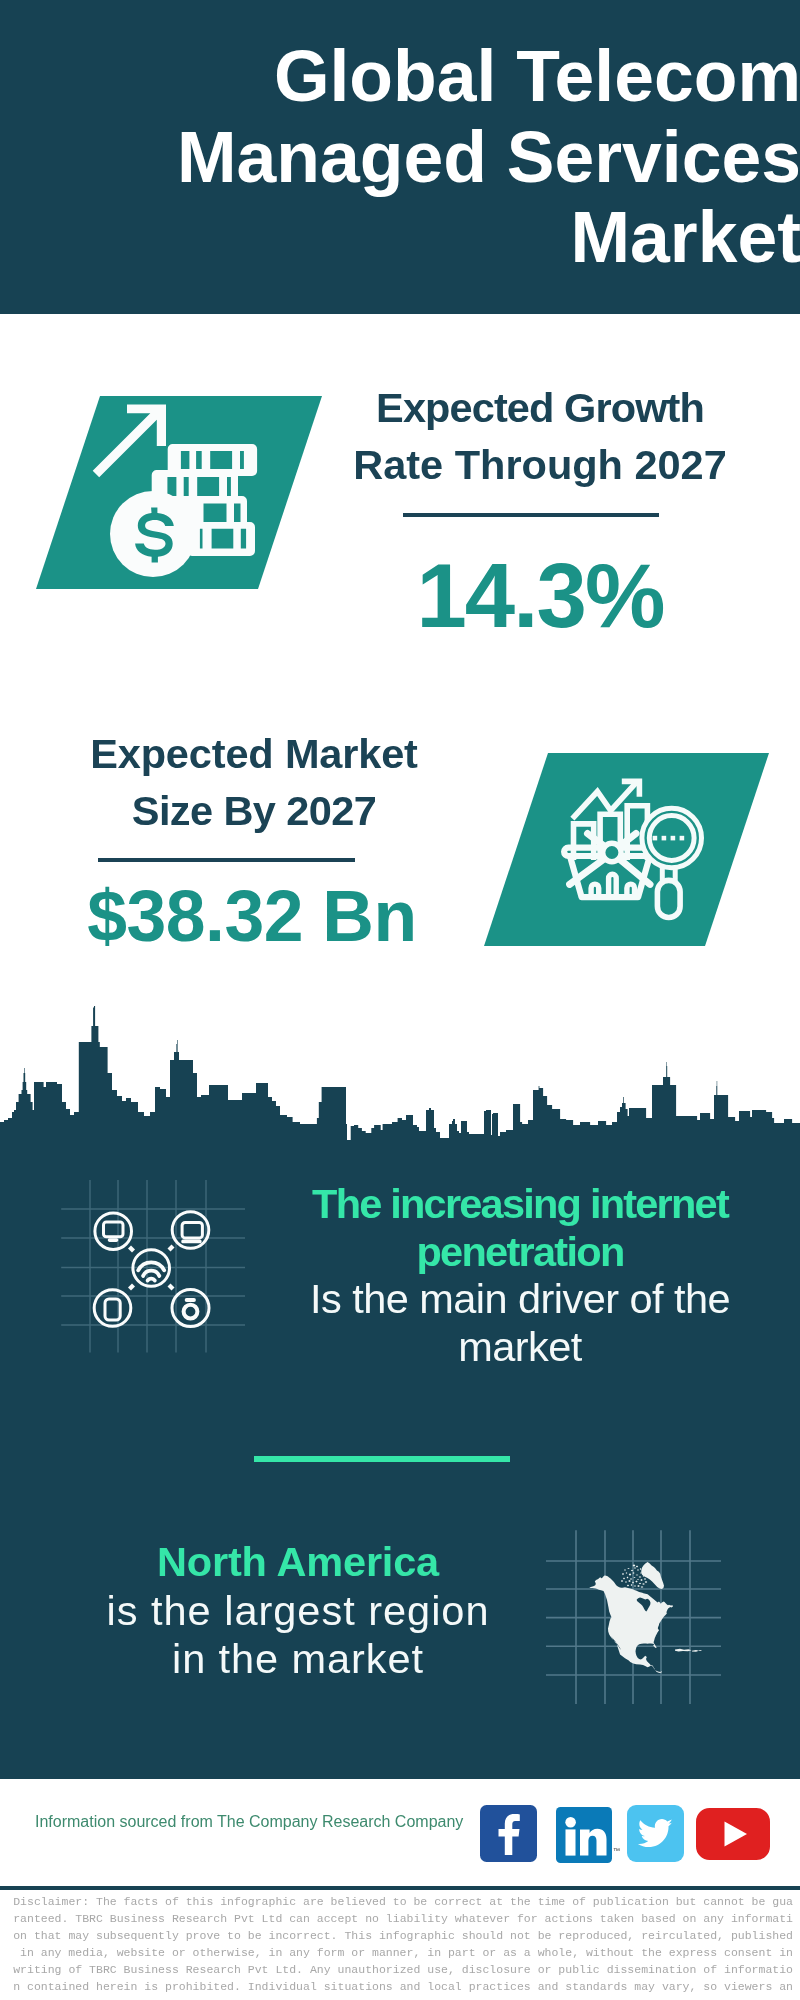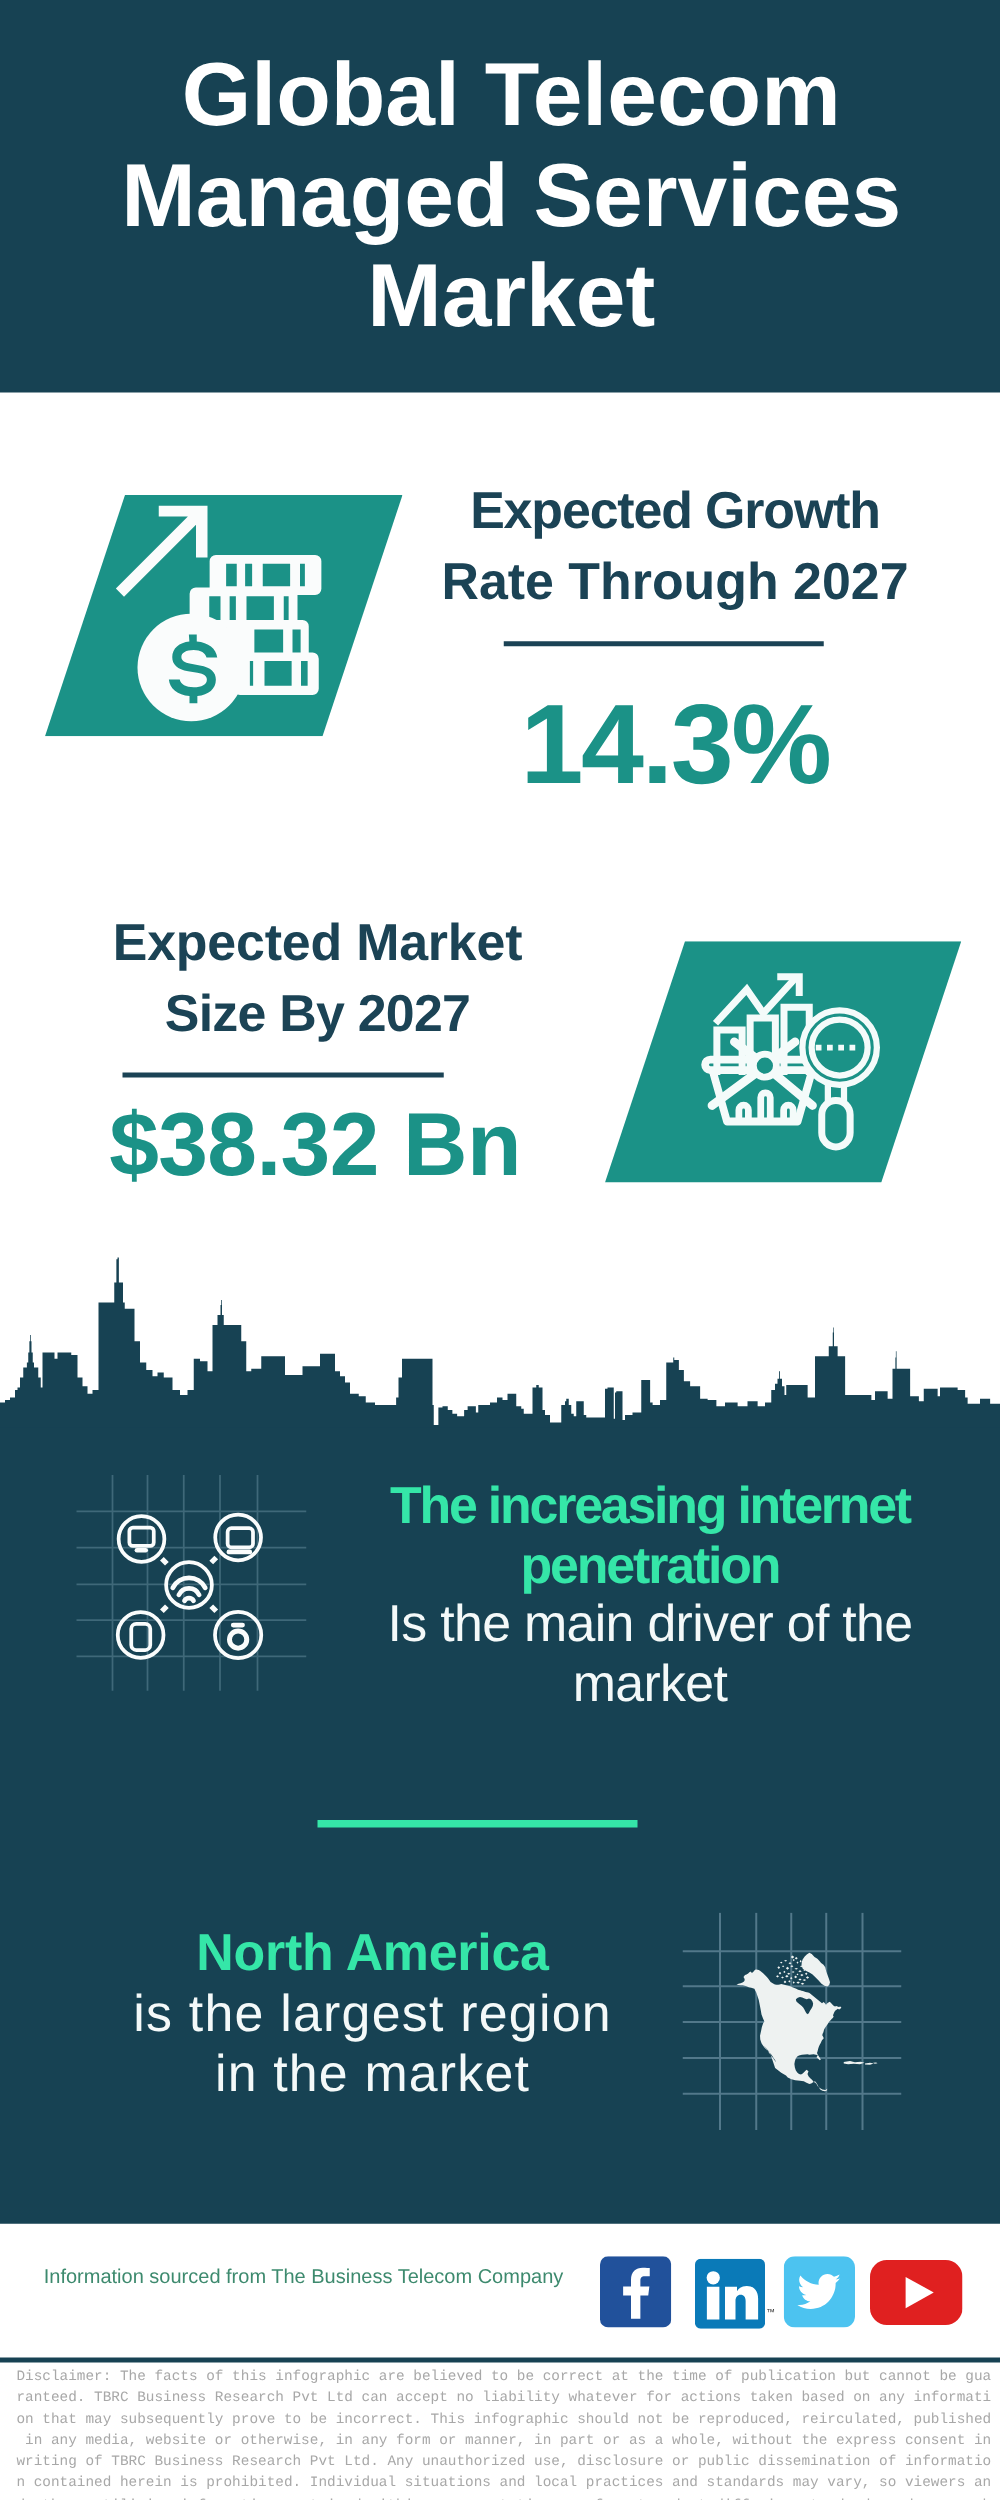--- a/index.html
+++ b/index.html
@@ -2,21 +2,21 @@
 <html><head>
 <meta charset="utf-8">
 <style>
   html,body{margin:0;padding:0;background:#fff;}
   body{width:800px;height:2000px;font-family:"Liberation Sans",sans-serif;overflow:hidden;-webkit-font-smoothing:antialiased;}
   .page{position:relative;width:800px;height:2000px;background:#fff;}
 
   
   .hdr{position:absolute;left:0;top:0;width:800px;height:314px;background:#174253;}
   .hdr-title{position:absolute;left:17px;top:36px;width:784px;color:#fff;font-size:71.5px;font-weight:bold;
-      text-align:center;line-height:80.5px;letter-spacing:0px;}
+      text-align:right;line-height:80.5px;letter-spacing:0px;}
 
   
   .stat-label{position:absolute;text-align:center;color:#1b4355;font-size:41.5px;font-weight:bold;
       line-height:57px;white-space:nowrap;}
   .stat-label div{white-space:nowrap;}
   .stat-rule{position:absolute;height:4px;background:#1b4355;}
   .stat-value{position:absolute;text-align:center;color:#1b9287;font-weight:bold;white-space:nowrap;}
 
   .s1-label{left:240px;top:379px;width:600px;}
   .s1-label .l1{letter-spacing:-0.9px;}
@@ -228,21 +228,21 @@
         <path d="M48.8,51.5 L50.0,50.0 L51.2,49.5 L52.5,48.8 L53.5,47.8 L54.5,47.2 L55.0,48.0 L55.8,48.2 L56.5,47.5 L57.2,46.8 L58.0,45.8 L59.0,45.5 L60.0,45.8 L61.0,46.0 L62.0,46.5 L62.8,47.2 L63.5,47.8 L64.5,48.5 L65.5,49.5 L66.5,50.5 L67.5,51.5 L68.5,52.8 L69.5,54.2 L70.5,55.5 L71.5,56.2 L72.8,57.0 L74.0,57.5 L75.2,57.8 L76.5,57.8 L77.8,57.5 L79.0,57.2 L86.9,59.2 L87.9,59.7 L89.0,60.2 L90.0,60.6 L91.0,61.0 L92.1,61.5 L93.1,62.0 L94.2,62.2 L95.2,62.5 L96.3,62.8 L97.4,63.2 L98.4,63.5 L99.5,63.8 L100.5,64.0 L101.6,64.3 L111.6,72.6 L112.9,71.6 L113.9,72.5 L114.8,73.7 L115.6,72.8 L116.7,71.9 L117.8,71.4 L118.8,72.3 L119.9,73.5 L120.9,74.5 L122.0,75.2 L123.0,74.7 L124.0,75.2 L125.1,75.6 L126.2,75.2 L127.1,76.0 L126.3,77.0 L125.3,77.5 L124.2,77.0 L123.2,77.7 L122.1,78.6 L121.4,79.8 L120.9,81.0 L120.4,82.2 L120.9,83.3 L120.2,84.3 L119.3,85.2 L118.5,86.1 L117.6,87.0 L116.9,88.0 L116.2,89.1 L115.5,90.1 L114.8,91.2 L114.1,92.2 L113.4,93.3 L113.0,94.5 L112.7,95.7 L112.1,97.0 L111.8,98.2 L112.5,99.4 L113.0,100.5 L112.3,101.3 L111.6,102.2 L111.1,103.2 L110.6,104.3 L110.0,105.3 L109.5,106.4 L109.0,107.5 L108.6,108.7 L108.3,109.9 L108.0,111.1 L107.6,112.3 L108.1,113.6 L108.8,114.6 L109.5,115.7 L110.2,116.7 L110.6,117.8 L109.9,118.1 L109.0,117.4 L108.1,116.5 L107.2,115.7 L108.2,114.1 L106.8,113.8 L104.9,113.4 L103.0,113.6 L101.5,113.8 L100.0,113.4 L97.8,113.6 L95.5,113.8 L93.2,114.3 L91.8,115.2 L90.6,116.8 L89.9,119.0 L89.5,121.2 L89.9,123.9 L90.6,126.1 L91.8,128.0 L93.2,129.1 L94.8,129.5 L96.2,128.8 L97.8,127.2 L99.2,125.8 L100.8,126.9 L100.0,129.1 L100.8,131.0 L102.2,132.5 L103.8,134.0 L104.9,135.5 L106.0,135.9 L107.1,137.0 L108.2,138.9 L109.8,140.4 L112.0,141.5 L114.4,141.9 L115.8,140.9 L115.5,142.4 L113.9,143.0 L111.9,142.5 L110.2,141.5 L109.0,139.8 L108.1,138.0 L107.2,136.4 L106.0,135.0 L104.5,135.7 L103.0,136.7 L101.5,137.2 L99.2,136.1 L97.0,134.9 L94.0,134.5 L90.2,134.2 L87.2,133.4 L84.2,131.9 L82.8,130.4 L79.0,128.2 L74.1,124.4 L70.0,112.1 L64.8,106.2 L75.0,120.0 L74.0,118.0 L72.0,115.0 L70.0,112.2 L68.0,110.5 L66.0,108.5 L64.5,106.5 L63.2,104.5 L62.2,101.5 L62.0,98.5 L62.8,95.0 L63.5,91.5 L64.5,88.5 L65.5,87.2 L64.5,85.0 L63.2,81.5 L62.5,77.5 L61.8,74.0 L61.0,70.0 L60.0,67.0 L59.0,64.0 L57.5,61.0 L55.0,60.2 L53.0,59.8 L51.2,59.0 L49.8,58.5 L48.2,58.2 L46.5,58.1 L44.8,57.9 L43.2,57.8 L44.8,57.0 L46.5,56.5 L48.0,56.0 L49.2,55.2 L49.8,54.0 L49.5,52.8 Z"></path>
         <path d="M78.0,40.0 l1.0,-0.7 l1.0,0.7 l-1.0,0.7 Z M81.2,38.5 l1.3,-0.6 l1.3,0.6 l-1.3,0.6 Z M84.8,40.5 l1.2,-0.8 l1.2,0.8 l-1.2,0.8 Z M88.2,38.0 l0.8,-0.9 l0.8,0.9 l-0.8,0.9 Z M91.2,40.0 l0.8,-0.9 l0.8,0.9 l-0.8,0.9 Z M94.1,43.0 l0.9,-0.7 l0.9,0.7 l-0.9,0.7 Z M75.9,44.0 l1.1,-1.1 l1.1,1.1 l-1.1,1.1 Z M79.6,43.0 l0.9,-0.7 l0.9,0.7 l-0.9,0.7 Z M82.7,44.5 l1.3,-1.2 l1.3,1.2 l-1.3,1.2 Z M86.3,43.0 l1.2,-0.8 l1.2,0.8 l-1.2,0.8 Z M89.5,45.0 l1.5,-0.6 l1.5,0.6 l-1.5,0.6 Z M92.6,47.0 l1.4,-0.8 l1.4,0.8 l-1.4,0.8 Z M96.6,46.0 l0.9,-0.7 l0.9,0.7 l-0.9,0.7 Z M77.0,48.5 l1.0,-1.1 l1.0,1.1 l-1.0,1.1 Z M80.6,47.5 l0.9,-0.9 l0.9,0.9 l-0.9,0.9 Z M83.7,49.0 l1.3,-0.8 l1.3,0.8 l-1.3,0.8 Z M87.3,47.5 l1.2,-0.6 l1.2,0.6 l-1.2,0.6 Z M91.2,49.5 l0.8,-0.7 l0.8,0.7 l-0.8,0.7 Z M94.2,50.0 l1.3,-0.9 l1.3,0.9 l-1.3,0.9 Z M98.0,49.0 l1.0,-1.0 l1.0,1.0 l-1.0,1.0 Z M78.9,52.0 l1.1,-0.8 l1.1,0.8 l-1.1,0.8 Z M82.1,51.0 l1.4,-1.0 l1.4,1.0 l-1.4,1.0 Z M86.0,52.5 l1.0,-0.9 l1.0,0.9 l-1.0,0.9 Z M89.3,51.5 l1.2,-1.1 l1.2,1.1 l-1.2,1.1 Z M92.7,53.5 l1.3,-0.8 l1.3,0.8 l-1.3,0.8 Z M96.0,54.0 l1.5,-0.7 l1.5,0.7 l-1.5,0.7 Z M80.9,55.5 l1.1,-1.1 l1.1,1.1 l-1.1,1.1 Z M84.6,55.0 l0.9,-0.9 l0.9,0.9 l-0.9,0.9 Z M88.2,56.0 l0.8,-1.0 l0.8,1.0 l-0.8,1.0 Z M91.1,56.0 l1.4,-0.9 l1.4,0.9 l-1.4,0.9 Z M94.5,57.0 l1.5,-0.8 l1.5,0.8 l-1.5,0.8 Z M98.7,52.0 l1.3,-1.0 l1.3,1.0 l-1.3,1.0 Z M74.8,51.0 l1.2,-0.9 l1.2,0.9 l-1.2,0.9 Z M86.6,35.5 l1.4,-1.2 l1.4,1.2 l-1.4,1.2 Z M89.8,36.5 l1.2,-1.0 l1.2,1.0 l-1.2,1.0 Z M93.7,39.0 l0.8,-1.0 l0.8,1.0 l-0.8,1.0 Z"></path>
         <path d="M101.5,32.1 L103.4,33.2 L105.6,35.5 L107.9,37.0 L109.4,38.5 L110.9,40.4 L112.8,41.7 L114.2,43.8 L115.0,47.1 L116.1,50.1 L117.2,53.1 L118.0,55.8 L117.4,58.0 L115.8,59.1 L113.6,58.6 L111.2,56.9 L108.7,54.2 L106.1,51.6 L103.8,49.4 L101.5,47.9 L99.4,46.9 L97.6,46.0 L96.1,44.7 L95.2,42.2 L95.4,39.8 L96.1,37.6 L97.6,35.3 L99.4,33.6 Z"></path>
         <path d="M129,119.6 l5,-0.8 l4,0.9 l4.5,-0.4 l3,0.9 l-3.5,1.1 l-5,-0.3 l-4.5,0.5 l-3.5,-0.7 Z M146,120.7 l4,-0.6 l3,0.6 l-3,1 l-4,-0.2 Z M152.5,120.2 l2.4,-0.3 l1.1,0.7 l-2.2,0.5 Z"></path>
       </g>
       <path d="M90.7,69.4 L92.2,68.2 L94.0,67.6 L95.8,67.9 L97.6,68.8 L99.4,69.4 L101.2,68.8 L102.7,69.4 L103.9,70.9 L104.5,72.7 L104.2,74.8 L103.3,76.6 L102.1,78.4 L101.2,80.2 L100.3,81.4 L99.1,80.5 L98.2,79.0 L97.3,77.2 L96.4,75.7 L95.2,74.5 L93.7,73.3 L92.2,72.1 L91.0,70.9 Z" fill="#174253"></path>
     </svg>
   </div>
 
   <div class="src">
-    <div>Information sourced from The Business Telecom Company</div>
+    <div>Information sourced from The Company Research Company</div>
   </div>
   <div class="social">
     <a class="sbtn" id="sb-fb">
       <svg viewBox="0 0 57 57" width="57" height="57" xmlns="http://www.w3.org/2000/svg">
         <rect x="0" y="0" width="57" height="57" rx="6.5" fill="#21519b"></rect>
         <path d="M32.3,50 V31.4 h6.3 l0.9,-7.3 h-7.2 v-4.6 c0,-2.1 0.6,-3.6 3.6,-3.6 h3.9 v-6.5 c-0.7,-0.1 -3,-0.3 -5.6,-0.3 -5.6,0 -9.4,3.4 -9.4,9.6 v5.4 h-6.3 v7.3 h6.3 V50 z" fill="#fff"></path>
       </svg>
     </a>
     <a class="sbtn" id="sb-li">
       <svg viewBox="0 0 56 56" width="56" height="56" xmlns="http://www.w3.org/2000/svg">

